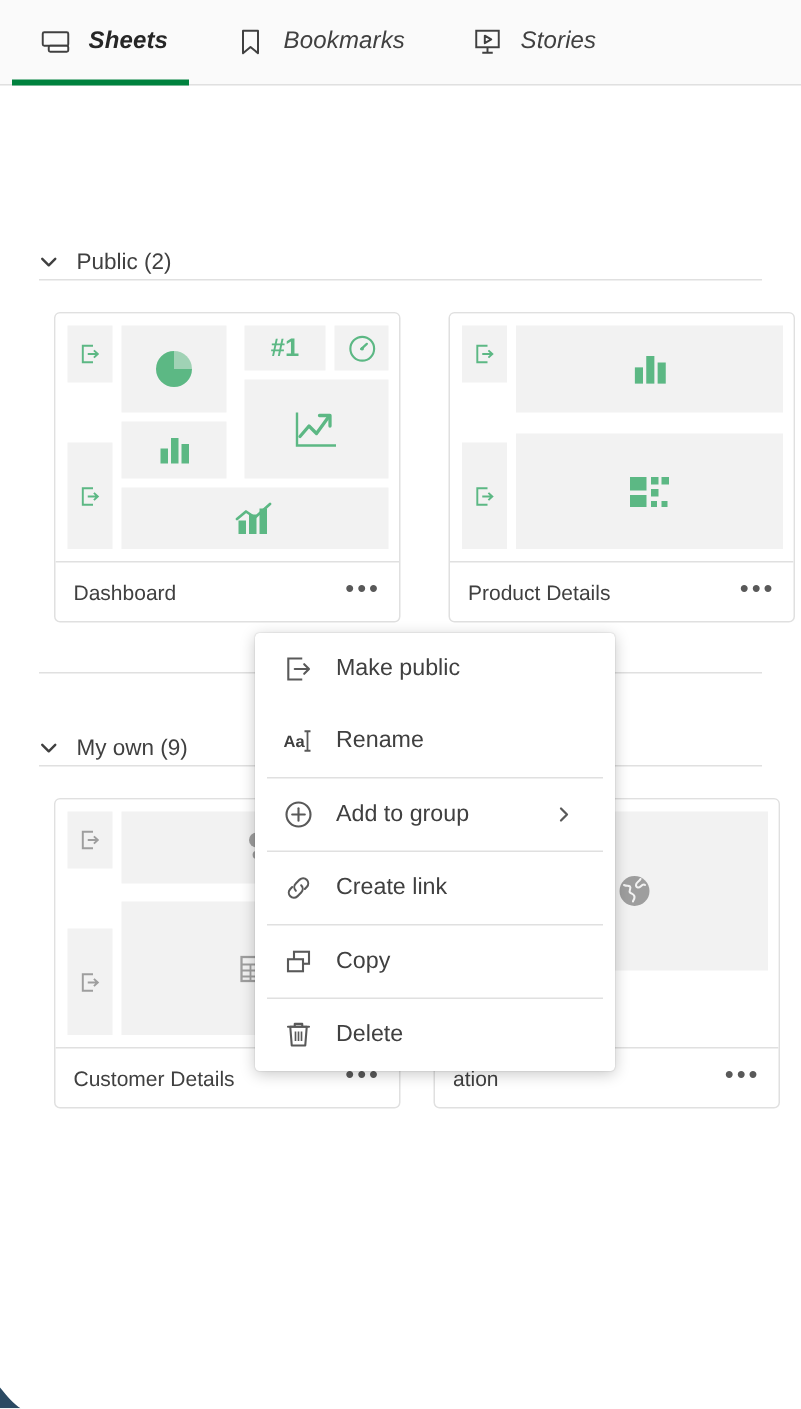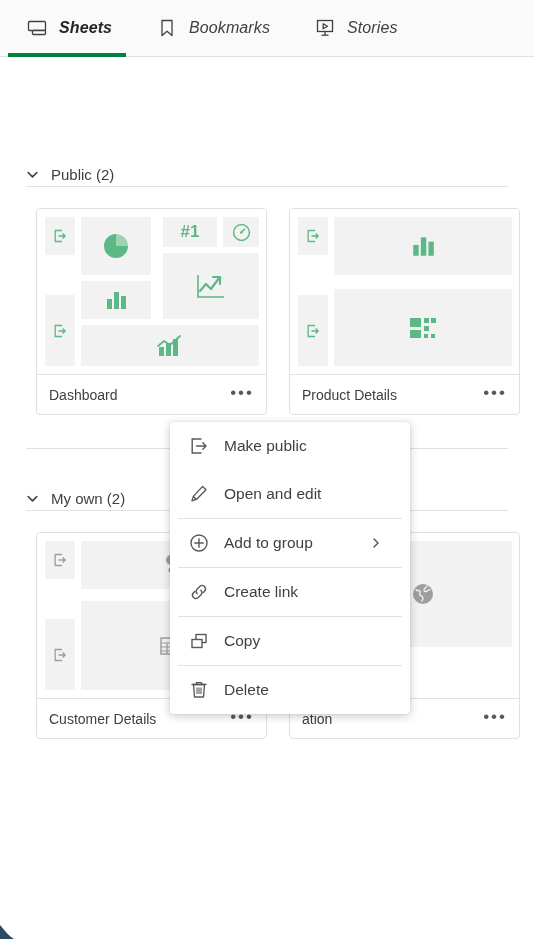--- a/index.html
+++ b/index.html
@@ -182,21 +182,21 @@
           <path d="M3 13 9 8l6 4 10-9" fill="none" stroke="#5cb884" stroke-width="1.8" stroke-linejoin="round" stroke-linecap="round"></path>
         </svg>
       </div>
     </div>
     <div class="card-foot">
       <span class="card-title">Dashboard</span>
       <span class="dots">•••</span>
     </div>
   </div>
 
-  <div class="card" style="left:289px; top:208px;">
+  <div class="card" style="left:299px; top:208px;">
     <div class="thumb">
       <div class="tile" style="left:8px; top:8px; width:30px; height:38px;">
         <svg width="16" height="16" viewBox="0 0 16 16">
           <path d="M10 2.5H3.2v11H10" fill="none" stroke="#5cb884" stroke-width="1.3"></path>
           <path d="M6.5 8h6.6M10.6 5.6 13.2 8l-2.6 2.4" fill="none" stroke="#5cb884" stroke-width="1.3"></path>
         </svg>
       </div>
       <div class="tile" style="left:8px; top:86px; width:30px; height:71px;">
         <svg width="16" height="16" viewBox="0 0 16 16">
           <path d="M10 2.5H3.2v11H10" fill="none" stroke="#5cb884" stroke-width="1.3"></path>
@@ -226,21 +226,21 @@
       <span class="card-title">Product Details</span>
       <span class="dots">•••</span>
     </div>
   </div>
 
   <div class="divider" style="top:448px;"></div>
   <div class="section-head" style="top:470px;">
     <svg class="chev" viewBox="0 0 12 12">
       <path d="M2 4.2 6 8.2l4-4" fill="none" stroke="#404040" stroke-width="1.5" stroke-linecap="round" stroke-linejoin="round"></path>
     </svg>
-    <span class="section-title">My own (2)</span>
+    <span class="section-title">My own (9)</span>
   </div>
   <div class="divider" style="top:510px;"></div>
 
   <div class="card" style="left:36px; top:532px;">
     <div class="thumb">
       <div class="tile" style="left:8px; top:8px; width:30px; height:38px;">
         <svg width="16" height="16" viewBox="0 0 16 16">
           <path d="M10 2.5H3.2v11H10" fill="none" stroke="#9e9e9e" stroke-width="1.3"></path>
           <path d="M6.5 8h6.6M10.6 5.6 13.2 8l-2.6 2.4" fill="none" stroke="#9e9e9e" stroke-width="1.3"></path>
         </svg>
@@ -298,28 +298,30 @@
   <div class="menu">
 
     <div class="mi">
       <svg class="mi-ico" viewBox="0 0 22 22">
         <path d="M13.5 4H4.2v14h9.3" fill="none" stroke="#595959" stroke-width="1.4"></path>
         <path d="M8.5 11h9.3M14.8 7.8 18 11l-3.2 3.2" fill="none" stroke="#595959" stroke-width="1.4" stroke-linecap="round" stroke-linejoin="round"></path>
       </svg>
       <span class="mi-label">Make public</span>
     </div>
 
-    <div class="mi">
-      <svg class="mi-ico" viewBox="0 0 22 22">
-        <path d="M14.6 3.4 18 6.8 8.4 16.4 4 17.8l1.4-4.4z" fill="none" stroke="#595959" stroke-width="1.4" stroke-linejoin="round"></path>
-        <line x1="5.4" y1="13.4" x2="8.4" y2="16.4" stroke="#595959" stroke-width="1.4"></line>
-      </svg>
-      <span class="mi-label">Open and edit</span>
-    </div>
-
+
+    <div class="mi">
+      <svg class="mi-ico" viewBox="0 0 22 22">
+        <text x="1" y="15" font-family="'Liberation Sans',sans-serif" font-size="11" font-weight="700" fill="#404040">Aa</text>
+        <line x1="17" y1="4.5" x2="17" y2="17.5" stroke="#595959" stroke-width="1.2"></line>
+        <line x1="15" y1="4.5" x2="19" y2="4.5" stroke="#595959" stroke-width="1.2"></line>
+        <line x1="15" y1="17.5" x2="19" y2="17.5" stroke="#595959" stroke-width="1.2"></line>
+      </svg>
+      <span class="mi-label">Rename</span>
+    </div>
 
 
     <div class="msep"></div>
 
     <div class="mi">
       <svg class="mi-ico" viewBox="0 0 22 22">
         <circle cx="11" cy="11" r="8" fill="none" stroke="#595959" stroke-width="1.4"></circle>
         <line x1="11" y1="6.8" x2="11" y2="15.2" stroke="#595959" stroke-width="1.4" stroke-linecap="round"></line>
         <line x1="6.8" y1="11" x2="15.2" y2="11" stroke="#595959" stroke-width="1.4" stroke-linecap="round"></line>
       </svg>

